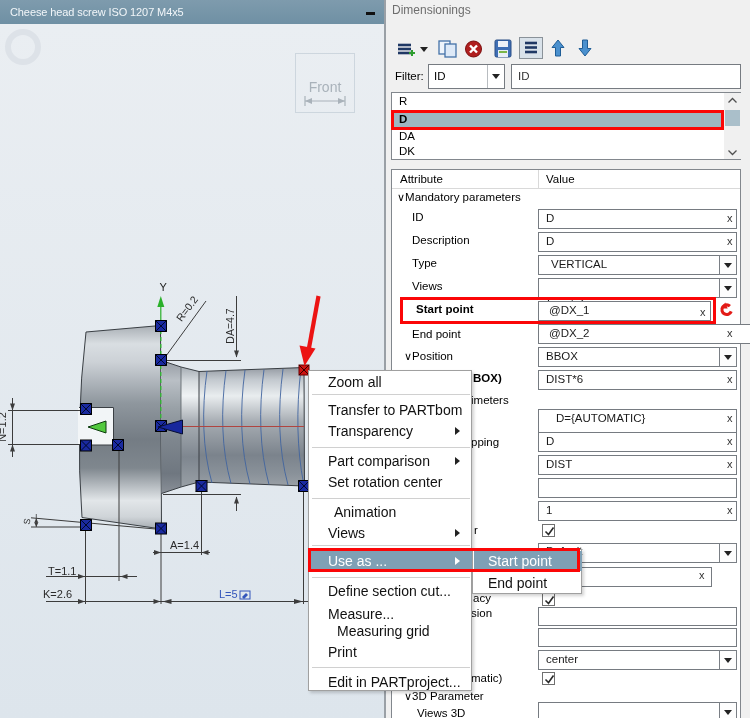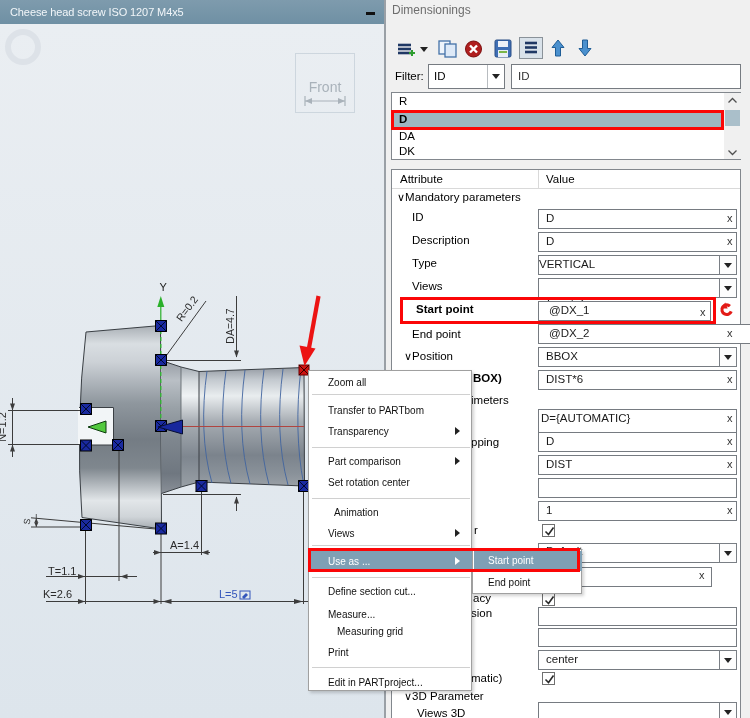--- a/index.html
+++ b/index.html
@@ -7,21 +7,21 @@
 .abs{position:absolute;}
 #titlebar{left:0;top:0;width:384px;height:24px;background:linear-gradient(180deg,#7e9bad,#6f90a4);
  color:#f2f6f9;font-size:11px;letter-spacing:-0.1px;line-height:24px;padding-left:10px;}
 #minbtn{left:366px;top:12px;width:9px;height:3px;background:#111;}
 #divider{left:384px;top:0;width:2px;height:718px;background:#9aa0a6;}
 #rpanel{left:386px;top:0;width:364px;height:718px;background:#f0f0f0;}
 .fld{position:absolute;background:#fff;border:1px solid #767b81;font-size:11.5px;color:#1a1a1a;}
 .xbtn{position:absolute;font-size:11px;color:#333;}
 .lbl{position:absolute;font-size:11.5px;color:#000;white-space:nowrap;}
 .menu{position:absolute;background:#ffffff;border:1px solid #a0a0a0;box-shadow:2px 2px 3px rgba(0,0,0,0.18);}
-.mi{position:absolute;left:1px;width:162px;height:21px;font-size:10px;color:#111;padding-left:18px;line-height:21px;white-space:nowrap;}
+.mi{position:absolute;left:1px;width:162px;height:21px;font-size:14px;color:#111;padding-left:18px;line-height:21px;white-space:nowrap;}
 .msep{position:absolute;left:3px;width:158px;height:1px;background:#d0d0d0;}
 .marr{position:absolute;width:0;height:0;border-left:5px solid #222;border-top:4px solid transparent;border-bottom:4px solid transparent;}
 .redbox{position:absolute;border:2px solid #fb0607;}
 .cb{position:absolute;width:13px;height:13px;background:#fff;border:1px solid #707070;}
 .cb svg{position:absolute;left:0px;top:0px;}
 .dd{position:absolute;width:18px;height:20px;background:#fdfdfd;border:1px solid #7a7f85;}
 .dd::after{content:"";position:absolute;left:4px;top:7px;width:0;height:0;border-top:5px solid #222;border-left:4px solid transparent;border-right:4px solid transparent;}
 </style></head>
 <body>
 
@@ -295,37 +295,37 @@
 <div class="lbl" style="left:473px;top:592px;">acy</div>
 <div class="lbl" style="left:471px;top:607px;">sion</div>
 <div class="lbl" style="left:471px;top:672px;">matic)</div>
 <div class="lbl" style="left:404px;top:690px;"><span style="font-size:11px;">∨</span>3D Parameter</div>
 <div class="lbl" style="left:417px;top:707px;">Views 3D</div>
 
 <div class="fld" style="left:538px;top:209px;width:199px;height:20px;padding:2px 0 0 7px;">D</div>
 <div class="xbtn" style="left:727px;top:212px;">x</div>
 <div class="fld" style="left:538px;top:232px;width:199px;height:20px;padding:2px 0 0 7px;">D</div>
 <div class="xbtn" style="left:727px;top:235px;">x</div>
-<div class="fld" style="left:538px;top:255px;width:199px;height:20px;padding:2px 0 0 0;">VERTICAL</div>
+<div class="fld" style="left:538px;top:255px;width:199px;height:20px;padding:2px 0 0 12px;">VERTICAL</div>
 <div class="dd" style="left:719px;top:255px;"></div>
 <div class="fld" style="left:538px;top:278px;width:199px;height:20px;padding:18px 0 0 8px;">Front Z</div>
 <div class="dd" style="left:719px;top:278px;"></div>
 <div class="fld" style="left:538px;top:301px;width:173px;height:20px;padding:2px 0 0 10px;">@DX_1</div>
 <div class="xbtn" style="left:700px;top:306px;">x</div>
 <svg class="abs" style="left:719px;top:302px" width="15" height="15" viewBox="0 0 15 15">
     <path d="M10.9,4.1 A4.8,4.8 0 1 0 12.2,9.4" fill="none" stroke="#e31b17" stroke-width="3.1"></path>
     <path d="M1.6,6.6 L6.3,0.4 L8.7,6.5 z" fill="#e31b17"></path>
   </svg>
 <div class="fld" style="left:538px;top:324px;width:241px;height:20px;padding:2px 0 0 10px;">@DX_2</div>
 <div class="xbtn" style="left:727px;top:327px;">x</div>
 <div class="fld" style="left:538px;top:347px;width:199px;height:20px;padding:2px 0 0 7px;">BBOX</div>
 <div class="dd" style="left:719px;top:347px;"></div>
 <div class="fld" style="left:538px;top:370px;width:199px;height:20px;padding:2px 0 0 7px;">DIST*6</div>
 <div class="xbtn" style="left:727px;top:373px;">x</div>
-<div class="fld" style="left:538px;top:409px;width:199px;height:28px;padding:2px 0 0 2px;">D={AUTOMATIC}</div>
+<div class="fld" style="left:538px;top:409px;width:199px;height:28px;padding:2px 0 0 17px;">D={AUTOMATIC}</div>
 <div class="xbtn" style="left:727px;top:412px;">x</div>
 <div class="fld" style="left:538px;top:432px;width:199px;height:20px;padding:2px 0 0 7px;">D</div>
 <div class="xbtn" style="left:727px;top:435px;">x</div>
 <div class="fld" style="left:538px;top:455px;width:199px;height:20px;padding:2px 0 0 7px;">DIST</div>
 <div class="xbtn" style="left:727px;top:458px;">x</div>
 <div class="fld" style="left:538px;top:478px;width:199px;height:20px;"></div>
 <div class="fld" style="left:538px;top:501px;width:199px;height:20px;padding:2px 0 0 7px;">1</div>
 <div class="xbtn" style="left:727px;top:504px;">x</div>
 <div class="cb" style="left:542px;top:524px;">
     <svg width="13" height="13" viewBox="0 0 13 13">

